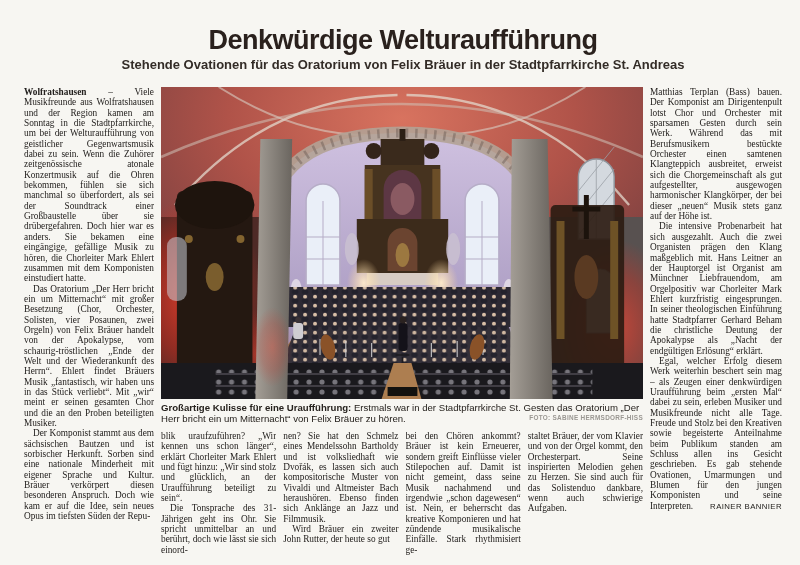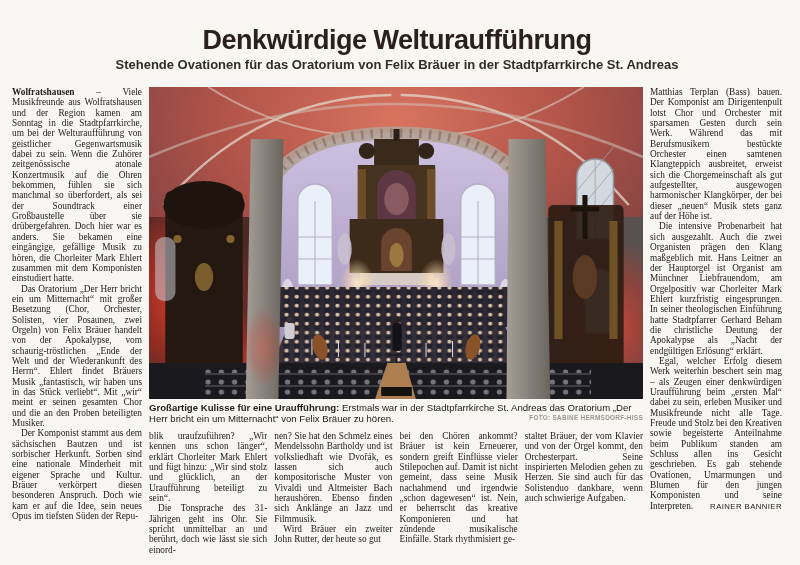--- a/index.html
+++ b/index.html
@@ -2,21 +2,21 @@
 <html lang="de"><head>
 <meta charset="utf-8">
 <style>
   html,body{margin:0;padding:0;}
   body{
     width:800px;height:565px;overflow:hidden;
     background:#f7f6f2;color:#24211f;
     font-family:"Liberation Serif",serif;
     -webkit-font-smoothing:antialiased;
   }
-  .sheet{padding:26px 18px 0 12px;}
+  .sheet{padding:26px 18px 0 24px;}
   .headline{
     font-family:"Liberation Sans",sans-serif;font-weight:bold;
     font-size:27px;line-height:28px;letter-spacing:-0.5px;
     text-align:center;margin:0 0 3px 0;color:#2a211d;
   }
   .subhead{
     font-family:"Liberation Sans",sans-serif;font-weight:bold;
     font-size:13px;line-height:15px;text-align:center;
     margin:0 0 15px 0;color:#332c27;
   }
@@ -187,21 +187,21 @@
 
           <polygon points="100,52 132,52 127,312 95,312" fill="url(#pillar)"></polygon>
           <polygon points="353,52 389,52 394,312 351,312" fill="url(#pillar)"></polygon>
           <ellipse cx="112" cy="260" rx="20" ry="40" fill="url(#glowRed)" opacity="0.35"></ellipse>
 
           <rect x="133" y="236" width="10" height="16" rx="3" fill="#cfcdd2"></rect>
           <circle cx="138" cy="233" r="3" fill="#3a3236"></circle>
         </svg>
       </div>
 
-      <p class="caption"><b>Großartige Kulisse für eine Uraufführung:</b><span> Erstmals war in der Stadtpfarrkirche St. Andreas das Oratorium „Der Herr bricht ein um Mitternacht“ von Felix Bräuer zu hören.</span><span class="credit">FOTO: SABINE HERMSDORF-HISS</span></p>
+      <p class="caption"><b>Großartige Kulisse für eine Uraufführung:</b><span> Erstmals war in der Stadtpfarrkirche St. Gesten das Oratorium „Der Herr bricht ein um Mitternacht“ von Felix Bräuer zu hören.</span><span class="credit">FOTO: SABINE HERMSDORF-HISS</span></p>
 
       <div class="inner">
         <div class="tcol">
             <p class="para">blik uraufzuführen? „Wir kennen uns schon länger“, erklärt Chorleiter Mark Ehlert und fügt hinzu: „Wir sind stolz und glücklich, an der Uraufführung beteiligt zu sein“.</p>
             <p class="para ind">Die Tonsprache des 31-Jährigen geht ins Ohr. Sie spricht unmittelbar an und berührt, doch wie lässt sie sich einord-</p>
           </div>
         <div class="tcol">
             <p class="para">nen? Sie hat den Schmelz eines Mendelssohn Bartholdy und ist volksliedhaft wie Dvořák, es lassen sich auch kompositorische Muster von Vivaldi und Altmeister Bach heraushören. Ebenso finden sich Anklänge an Jazz und Filmmusik.</p>
             <p class="para ind">Wird Bräuer ein zweiter John Rutter, der heute so gut</p>
           </div>

